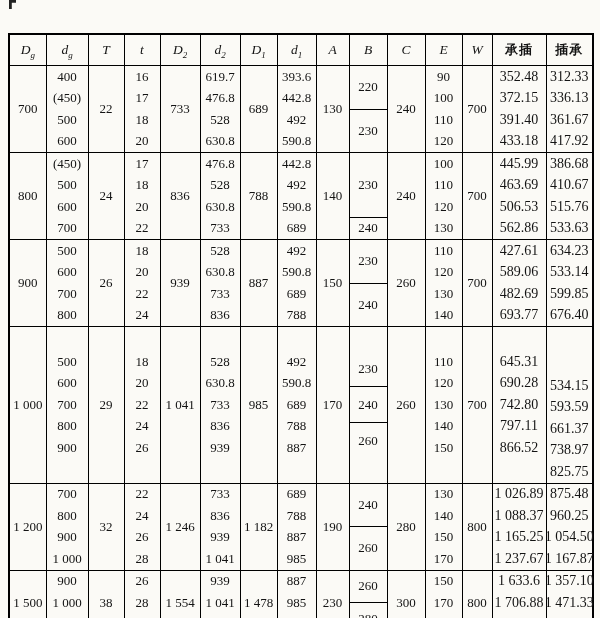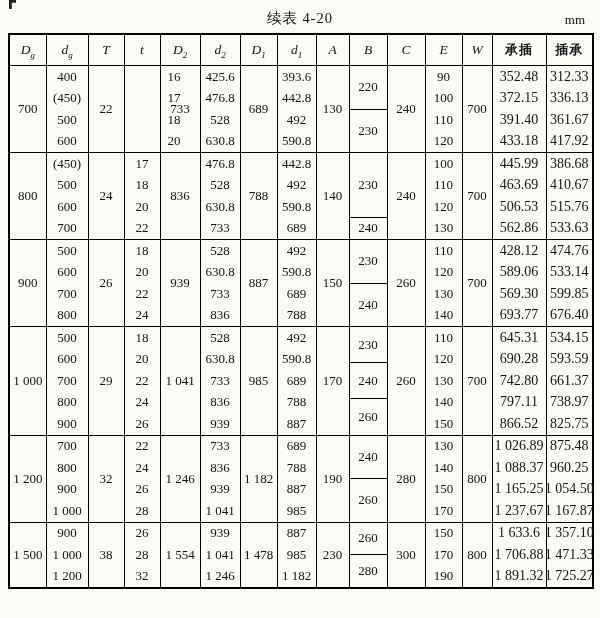--- a/index.html
+++ b/index.html
@@ -34,24 +34,20 @@
   .stack{display:flex;flex-direction:column;width:100%;}
   .stack>div{flex:1;display:flex;align-items:center;justify-content:center;font-size:13px;white-space:nowrap;}
   .bstack>div+div{border-top:1px solid #000;}
   .mass>div{font-size:14px;}
 </style>
 </head>
 <body>
 
 <div class="sheet">
   <div class="artifact"></div>
-  <div class="titlebar">
-    <div class="title">续表 4-20</div>
-    <div class="unit">mm</div>
-  </div>
   <table id="tbl">
     <colgroup id="cg">
         <col style="width: 37px;">
         <col style="width: 42px;">
         <col style="width: 36px;">
         <col style="width: 36px;">
         <col style="width: 40px;">
         <col style="width: 40px;">
         <col style="width: 37px;">
         <col style="width: 39px;">
@@ -88,31 +84,31 @@
           <td>
             <div class="stack" style="height: 86px;">
               <div>400</div>
               <div>(450)</div>
               <div>500</div>
               <div>600</div>
             </div>
           </td>
           <td class="v">22</td>
           <td>
-            <div class="stack" style="height: 86px; padding-left: 32px;">
+            <div class="stack" style="height: 86px;">
               <div>16</div>
               <div>17</div>
               <div>18</div>
               <div>20</div>
             </div>
           </td>
           <td class="v">733</td>
           <td>
             <div class="stack" style="height: 86px;">
-              <div>425.6</div>
+              <div>619.7</div>
               <div>476.8</div>
               <div>528</div>
               <div>630.8</div>
             </div>
           </td>
           <td class="v">689</td>
           <td>
             <div class="stack" style="height: 86px;">
               <div>393.6</div>
               <div>442.8</div>
@@ -274,29 +270,29 @@
             <div class="stack" style="height: 86px;">
               <div>110</div>
               <div>120</div>
               <div>130</div>
               <div>140</div>
             </div>
           </td>
           <td class="v">700</td>
           <td>
             <div class="stack mass" style="height: 86px;">
-              <div>428.12</div>
+              <div>427.61</div>
               <div>589.06</div>
-              <div>569.30</div>
+              <div>482.69</div>
               <div>693.77</div>
             </div>
           </td>
           <td>
             <div class="stack mass" style="height: 86px;">
-              <div>474.76</div>
+              <div>634.23</div>
               <div>533.14</div>
               <div>599.85</div>
               <div>676.40</div>
             </div>
           </td>
         </tr>
         <tr style="height: 107.5px;">
           <td class="v">1 000</td>
           <td>
             <div class="stack" style="height: 107.5px;">
@@ -359,21 +355,21 @@
           <td>
             <div class="stack mass" style="height: 107.5px;">
               <div>645.31</div>
               <div>690.28</div>
               <div>742.80</div>
               <div>797.11</div>
               <div>866.52</div>
             </div>
           </td>
           <td>
-            <div class="stack mass" style="height: 107.5px;">
+            <div class="stack mass" style="height: 107.5px; margin-top: 48px;">
               <div>534.15</div>
               <div>593.59</div>
               <div>661.37</div>
               <div>738.97</div>
               <div>825.75</div>
             </div>
           </td>
         </tr>
         <tr style="height: 86px;">
           <td class="v">1 200</td>

